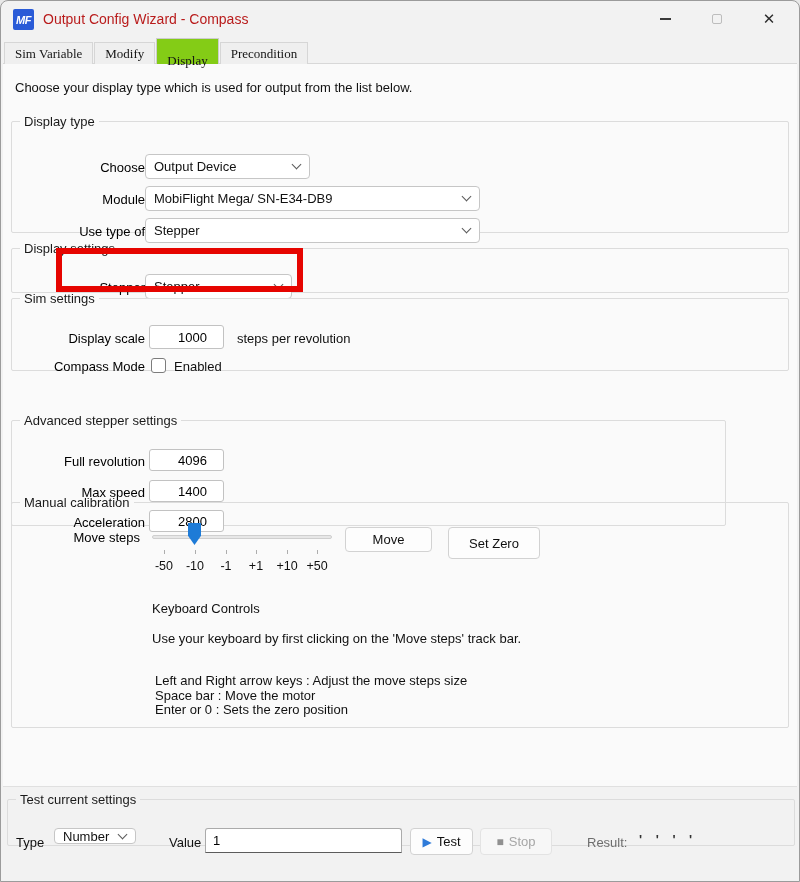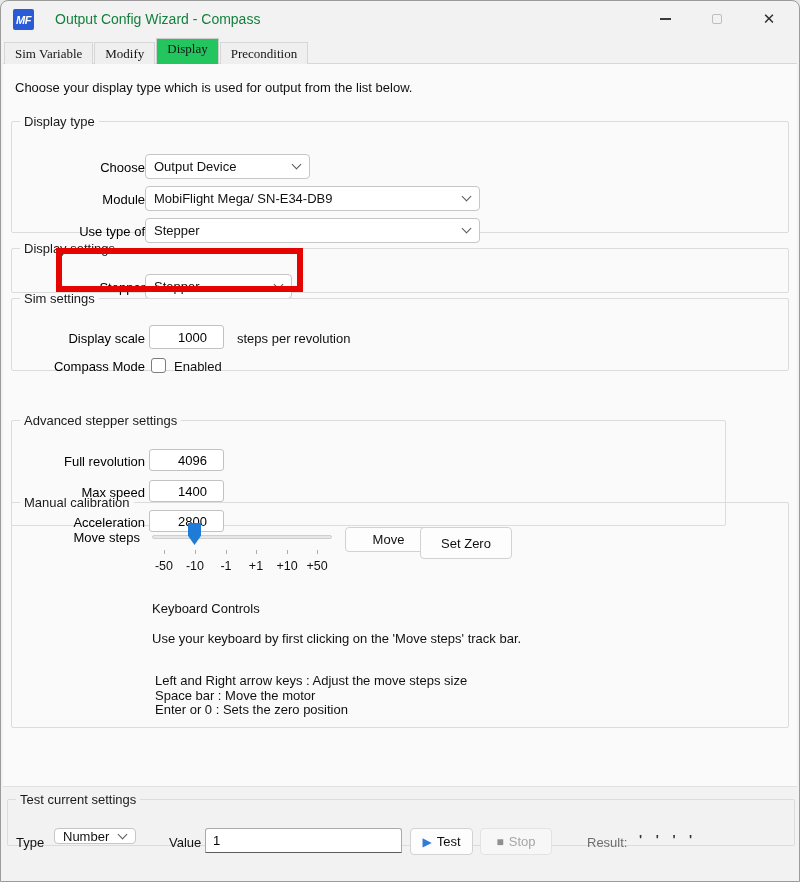--- a/index.html
+++ b/index.html
@@ -13,35 +13,35 @@
   }
 
   
   .titlebar { position:absolute; top:0; left:0; right:0; height:37px; display:flex; align-items:center; }
   .app-logo {
     position:absolute; left:12px; top:8px; width:21px; height:21px;
     background:#2a5bd7; color:#fff; border-radius:2px;
     font-style:italic; font-weight:bold; font-size:11px;
     display:flex; align-items:center; justify-content:center; letter-spacing:-0.5px;
   }
-  .title-text { position:absolute; left:42px; top:10px; font-size:14px; color:#15803d;margin-left:12px; }
+  .title-text { position:absolute; left:42px; top:10px; font-size:14px; color:#b91c1c; }
   .winbtns { position:absolute; right:4px; top:0; height:37px; display:flex; }
   .winbtn { width:52px; height:36px; display:flex; align-items:center; justify-content:center; }
   .min-glyph { width:11px; height:1.4px; background:#3a3a3a; }
   .max-glyph { width:10px; height:10px; border:1.3px solid #bdbdbd; border-radius:2px; }
   .close-glyph { font-size:15px; color:#2b2b2b; font-weight:400; }
 
   
   .tabstrip { position:absolute; top:38px; left:3px; height:25px; display:flex; align-items:flex-end; z-index:4; }
   .tab {
     background:#efefef; border:1px solid #d6d6d6; border-bottom:none;
     padding:3px 10px 4px; margin-right:1px; font-size:13px; color:#151515;
     height:22px; white-space:nowrap;font-family:Liberation Serif, serif;
   }
-  .tab.active { background:#22c55e; height:26px; padding-top:2px; border-color:#cdcdcd; position:relative; z-index:5; }
+  .tab.active { background:#84cc16; height:26px; padding-top:14px; border-color:#cdcdcd; position:relative; z-index:5; }
 
   .tabpage { position:absolute; top:62px; left:2px; right:2px; height:723px; background:#fafafa; border-top:1px solid #d8d8d8; z-index:1; }
   .bottompanel { position:absolute; top:785px; left:2px; right:2px; bottom:0; background:#f2f2f2; border-top:1px solid #e0e0e0; z-index:1; }
 
   .intro { position:absolute; left:14px; top:79px; z-index:2; }
 
   
   fieldset {
     position:absolute; margin:0; padding:0; min-inline-size:0;
     border:1px solid #dcdcdc; border-radius:2px; z-index:2; background:transparent;
@@ -195,21 +195,21 @@
     </div>
 
     <div class="ticklabel" style="left:134px; top:49px;">-50</div>
     <div class="ticklabel" style="left:165px; top:49px;">-10</div>
     <div class="ticklabel" style="left:196px; top:49px;">-1</div>
     <div class="ticklabel" style="left:226px; top:49px;">+1</div>
     <div class="ticklabel" style="left:257px; top:49px;">+10</div>
     <div class="ticklabel" style="left:287px; top:49px;">+50</div>
 
     <button class="btn" style="left:333px; top:17px; width:87px; height:25px;">Move</button>
-    <button class="btn" style="left:408px; top:17px; width:92px; height:32px;">Set Zero</button>
+    <button class="btn" style="left:436px; top:17px; width:92px; height:32px;">Set Zero</button>
 
     <div class="kbd-title">Keyboard Controls</div>
     <div class="kbd-intro">Use your keyboard by first clicking on the 'Move steps' track bar.</div>
     <div class="kbd-lines">
       <div>Left and Right arrow keys : Adjust the move steps size</div>
       <div>Space bar : Move the motor</div>
       <div>Enter or 0 : Sets the zero position</div>
     </div>
   </fieldset>
 

